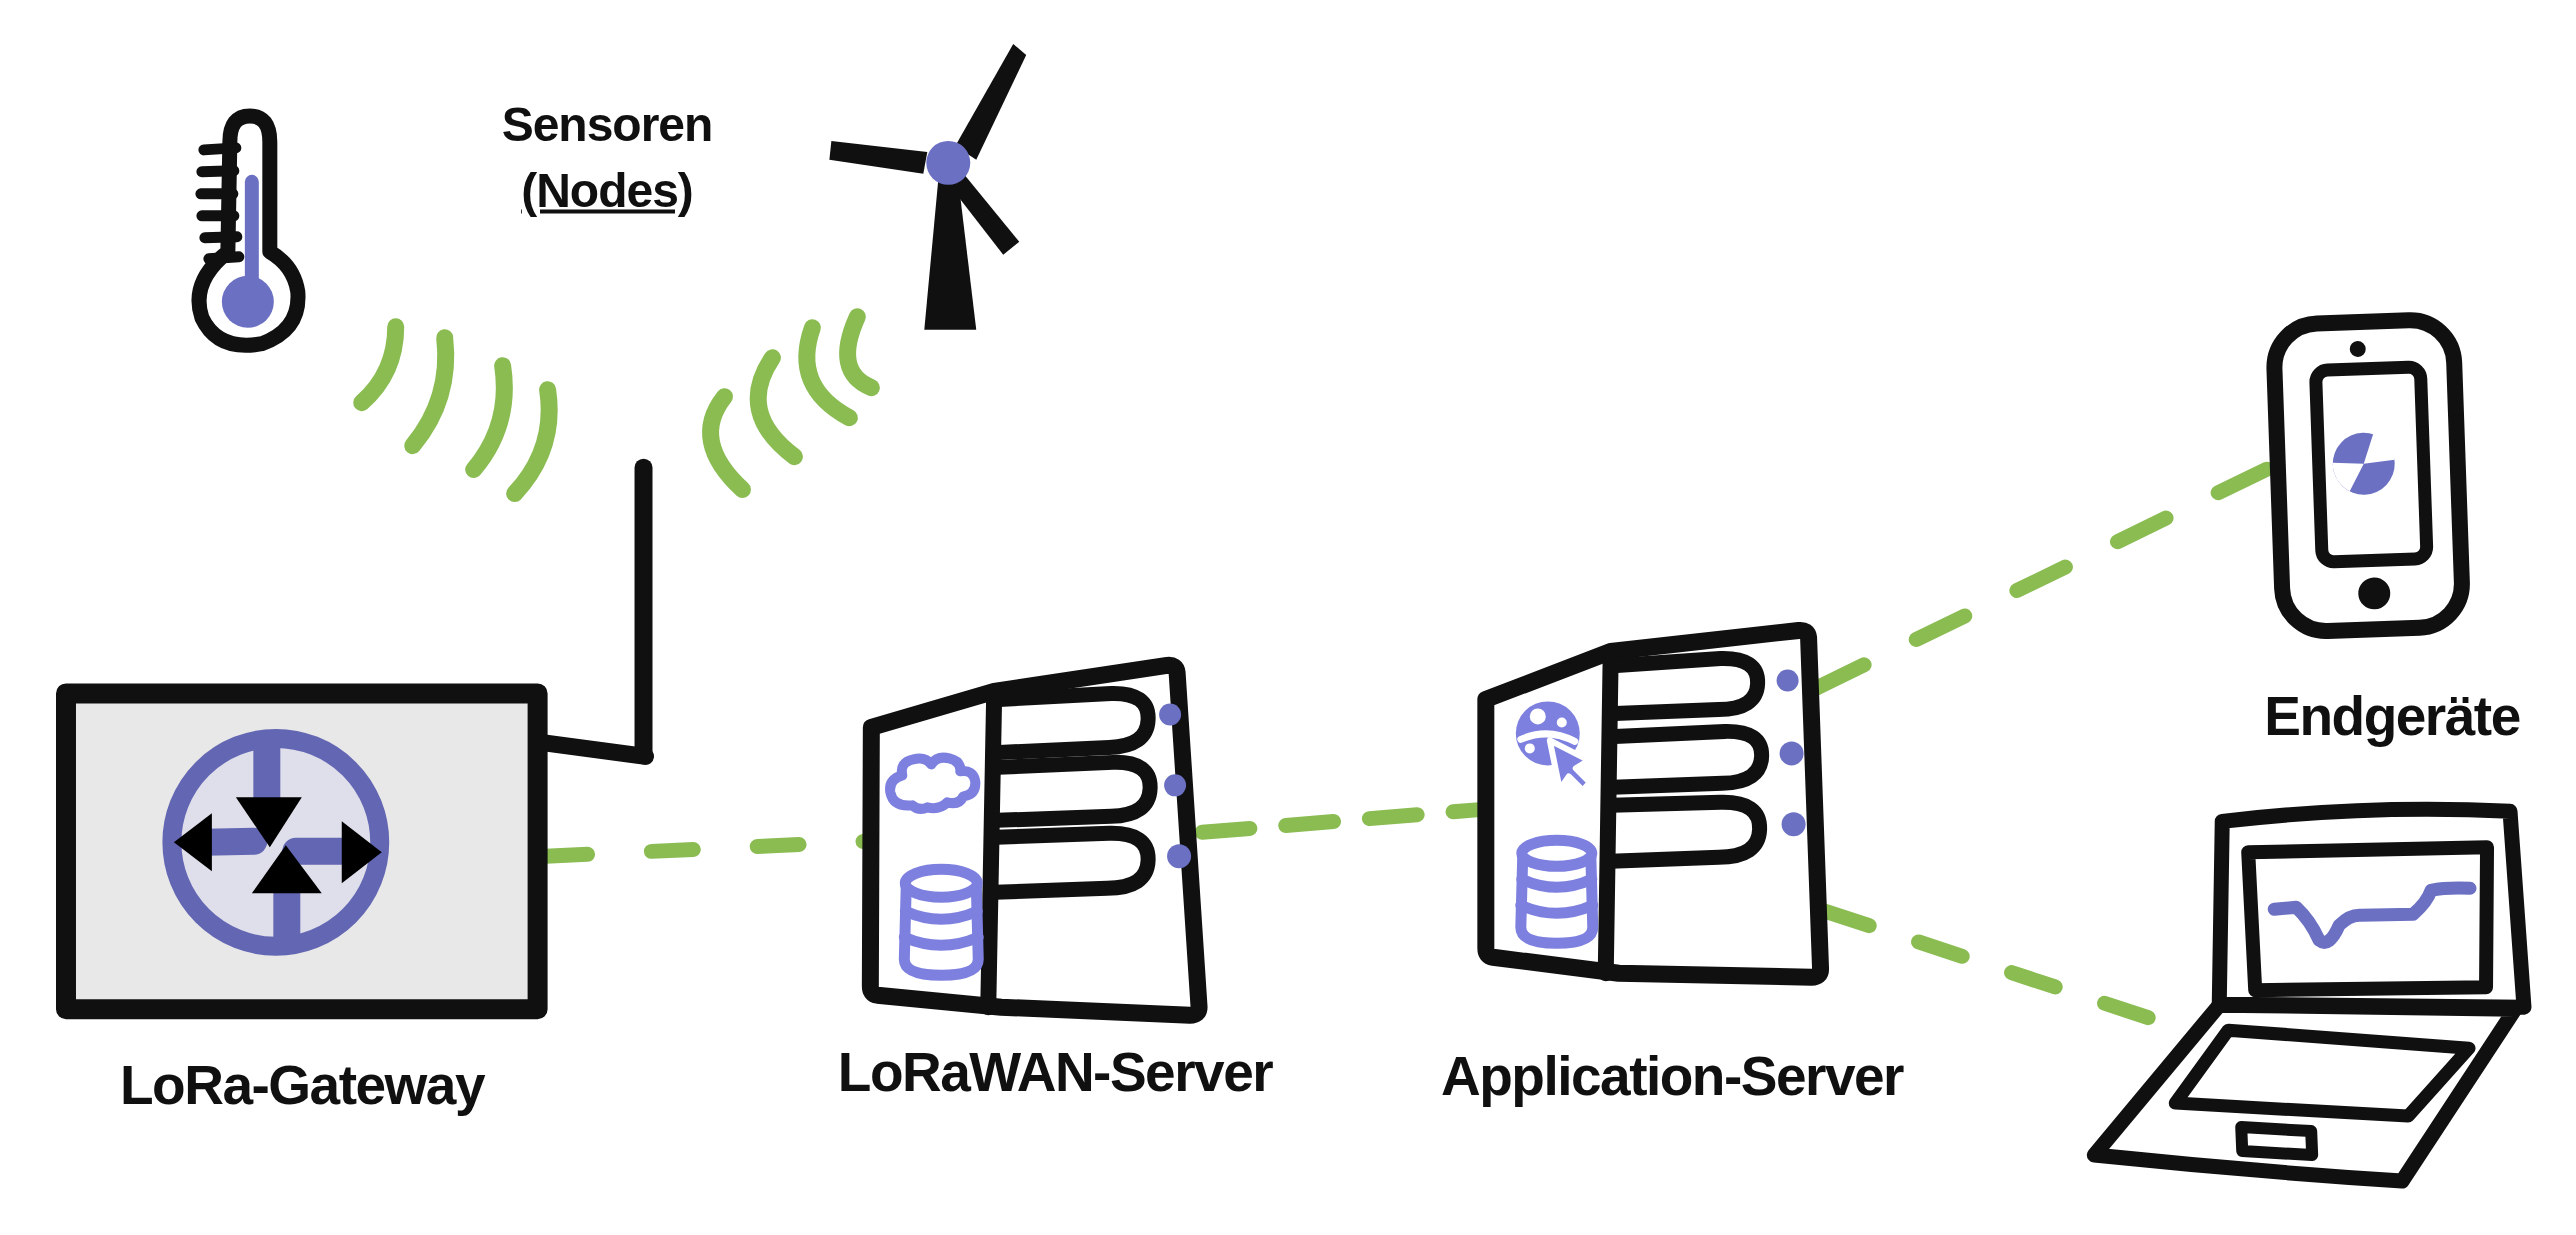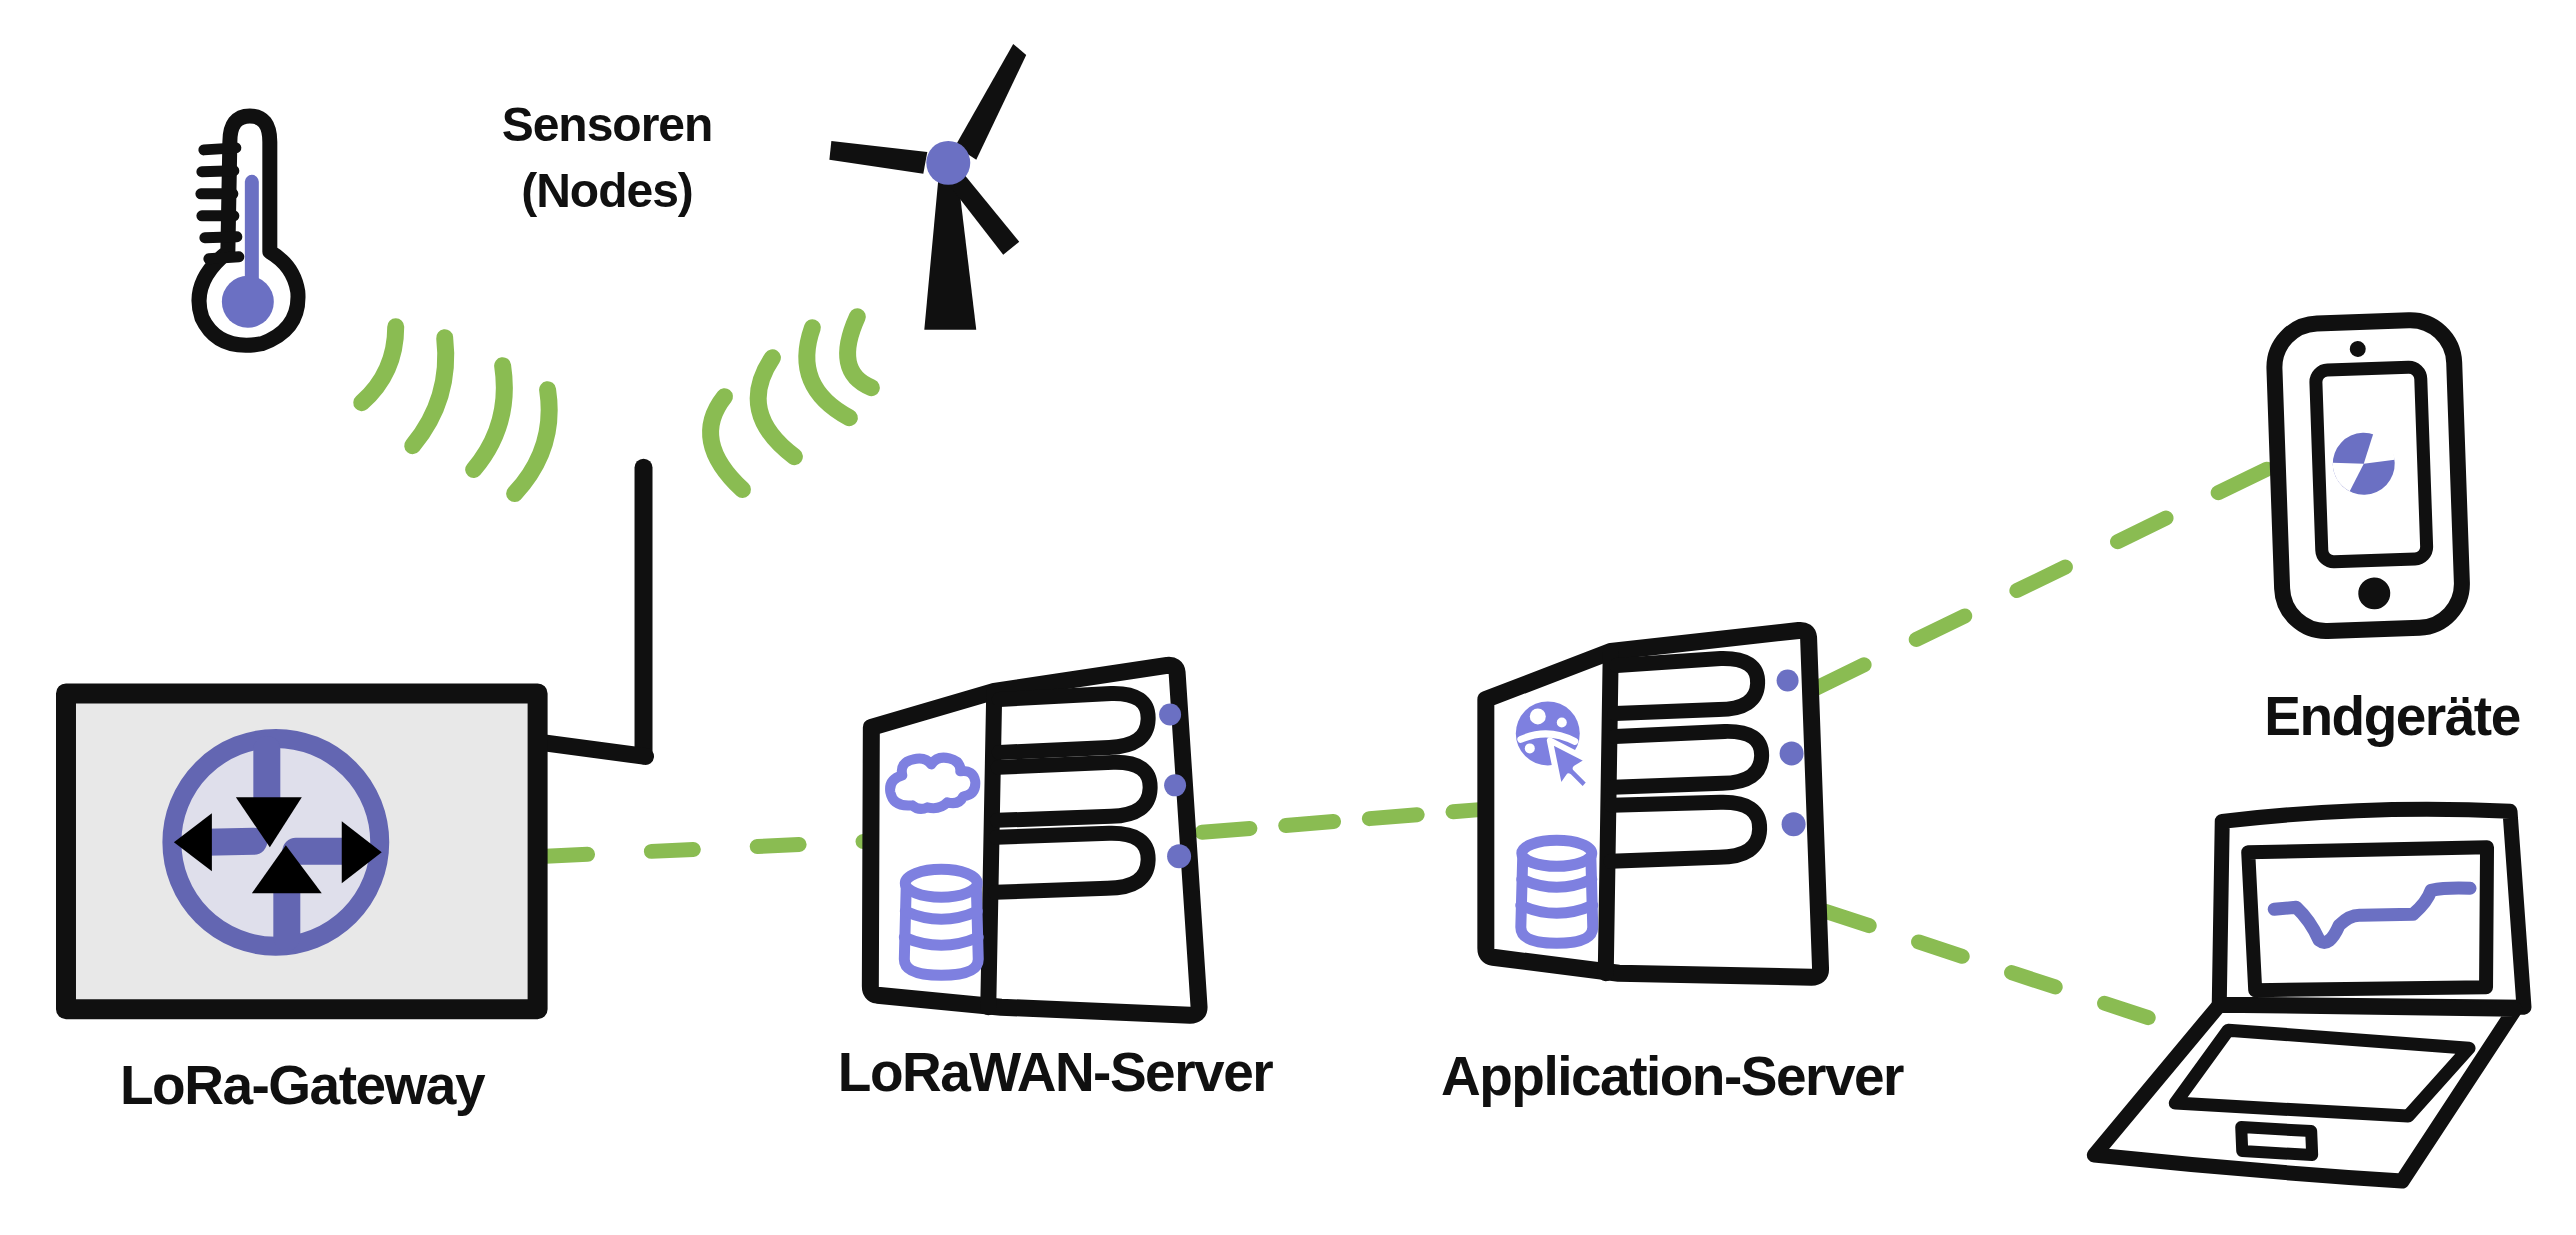--- a/index.html
+++ b/index.html
@@ -159,19 +159,19 @@
       <g>
         <path class="sk-s fl-n" stroke-width="13" d="M 2276 910 L 2298 908 Q 2312 921 2321 941 Q 2331 949 2341 926 Q 2352 915 2363 916 L 2415 915 Q 2429 903 2433 891 Q 2448 888 2472 889"></path>
       </g>
       <path class="sk-k fl-w" stroke-width="15" d="M 2221 1006 L 2517 1010 L 2404 1182 Q 2250 1172 2096 1156 Z"></path>
       <path class="sk-k fl-w" stroke-width="13" d="M 2230 1031 L 2471 1049 L 2410 1117 L 2177 1104 Z"></path>
       <path class="sk-k fl-w" stroke-width="12" d="M 2243 1128 L 2313 1132 L 2314 1156 L 2244 1152 Z"></path>
     </g>
   </svg>
 
   <div class="lbl lbl-md" style="left:607px;top:124px;">Sensoren</div>
-  <div class="lbl lbl-md" style="left:607px;top:190px;">(Nodes)</div>
+  <div class="lbl lbl-md" style="left:607px;top:190px;text-decoration:underline;">(Nodes)</div>
   <div class="lbl lbl-lg" style="left:1055px;top:1072px;">LoRaWAN-Server</div>
   <div class="lbl lbl-lg" style="left:302px;top:1085px;">LoRa-Gateway</div>
   <div class="lbl lbl-lg" style="left:1672px;top:1076px;">Application-Server</div>
   <div class="lbl lbl-lg" style="left:2392px;top:716px;text-align:center;">Endgeräte</div>
 </div>
 
 
 </body></html>

